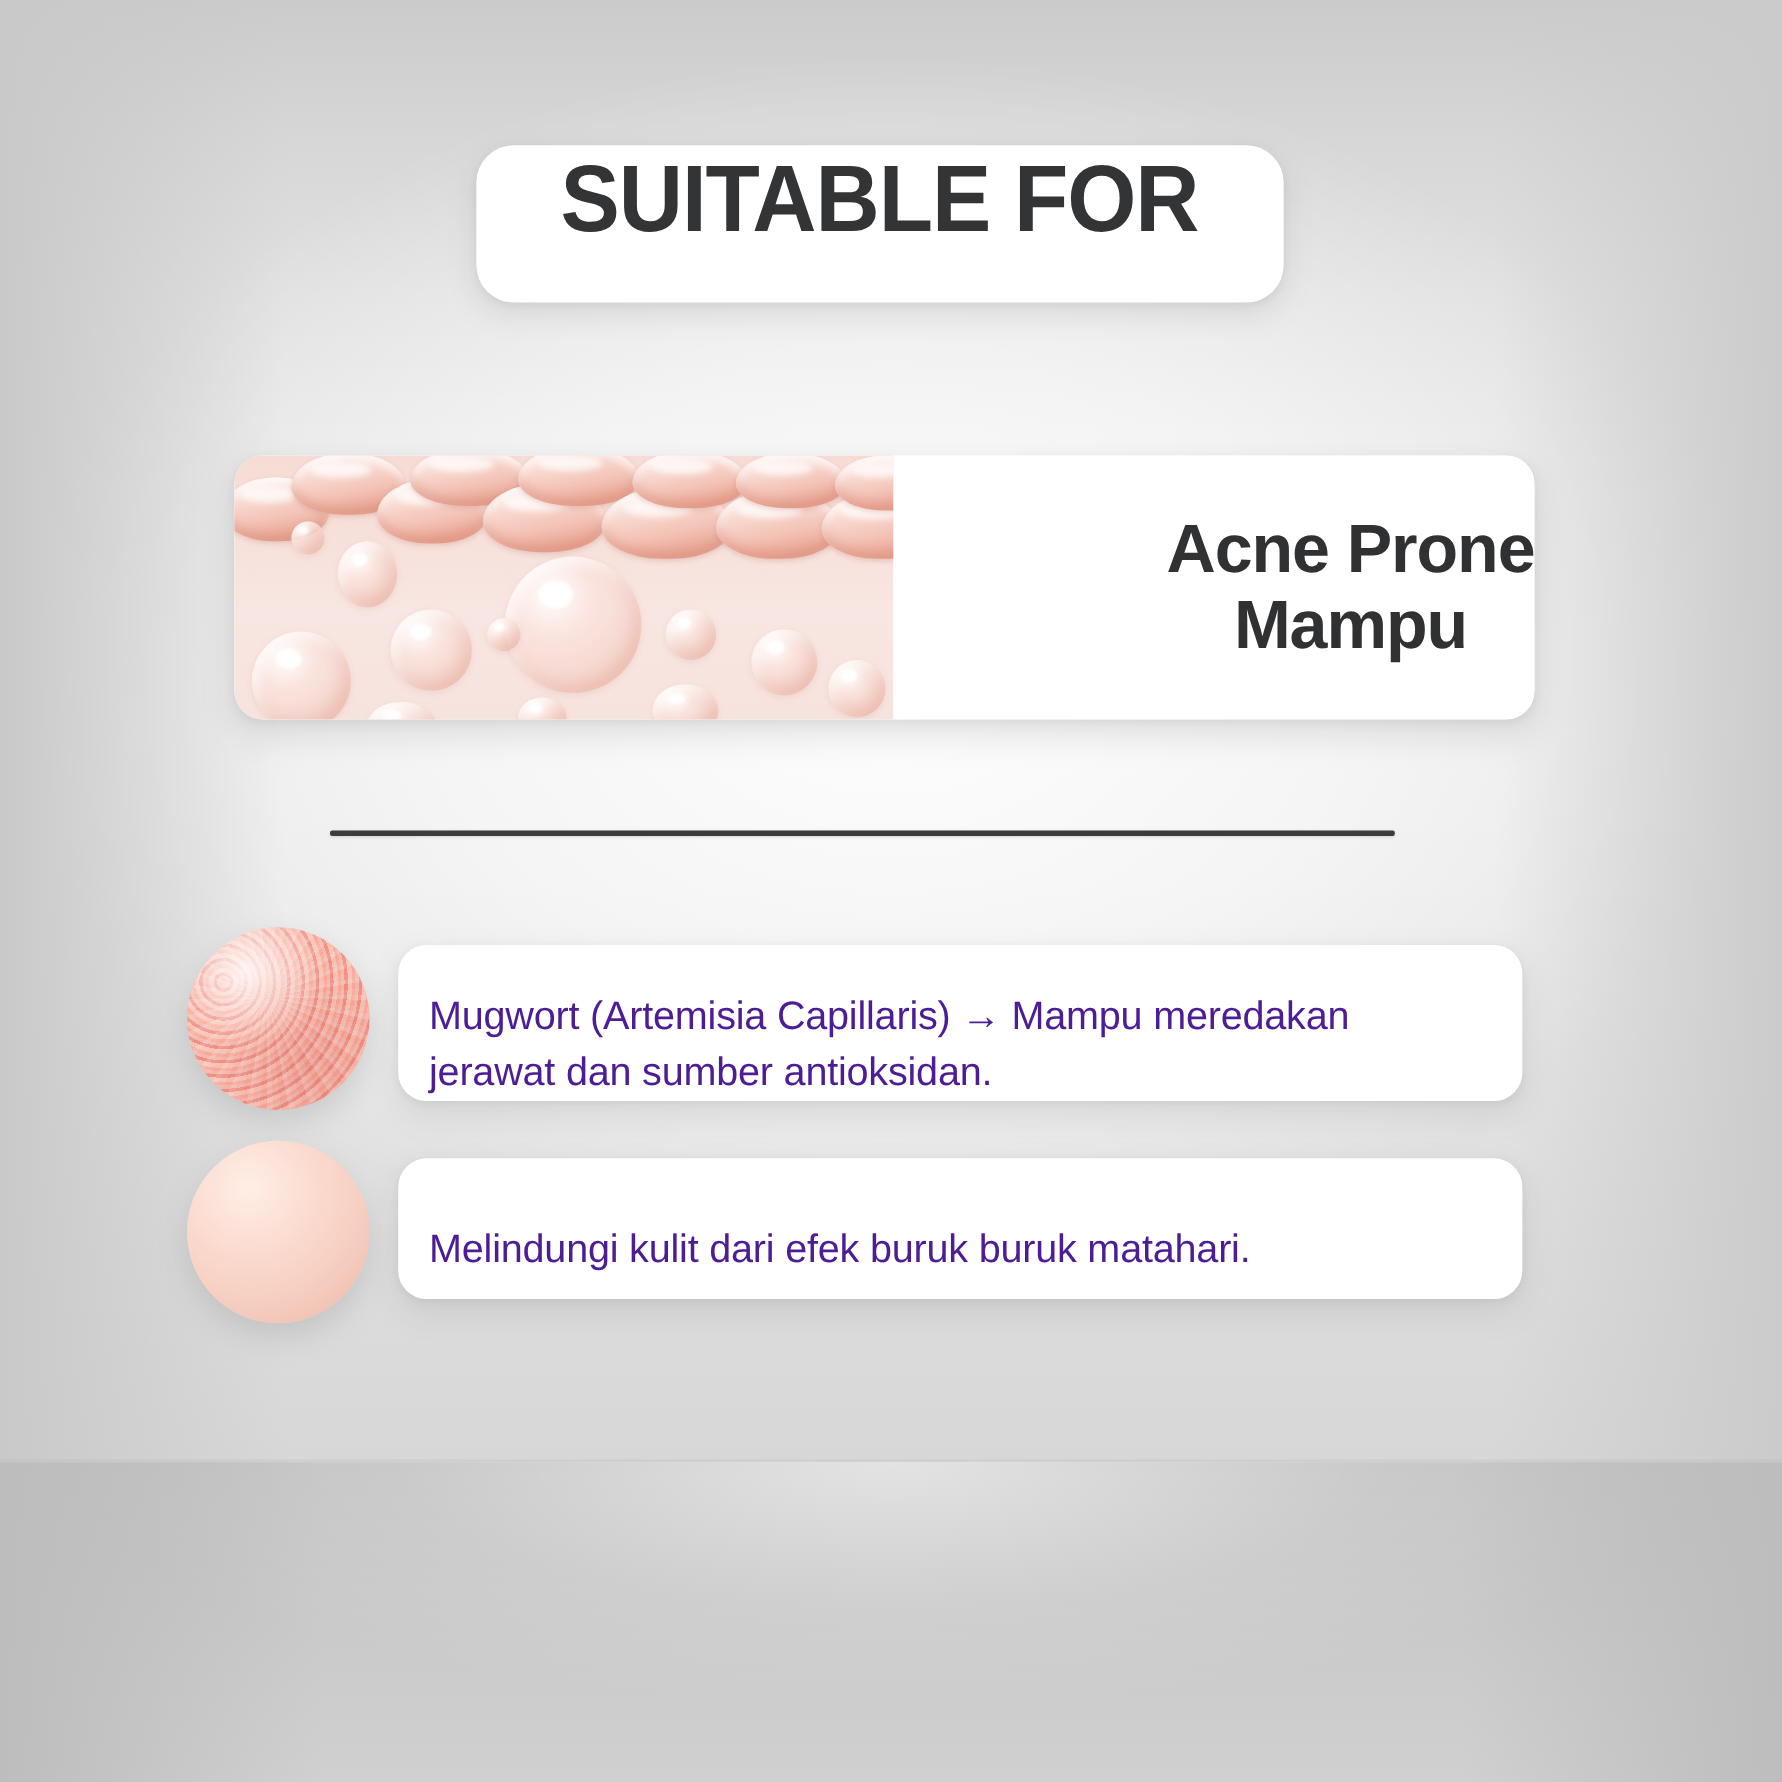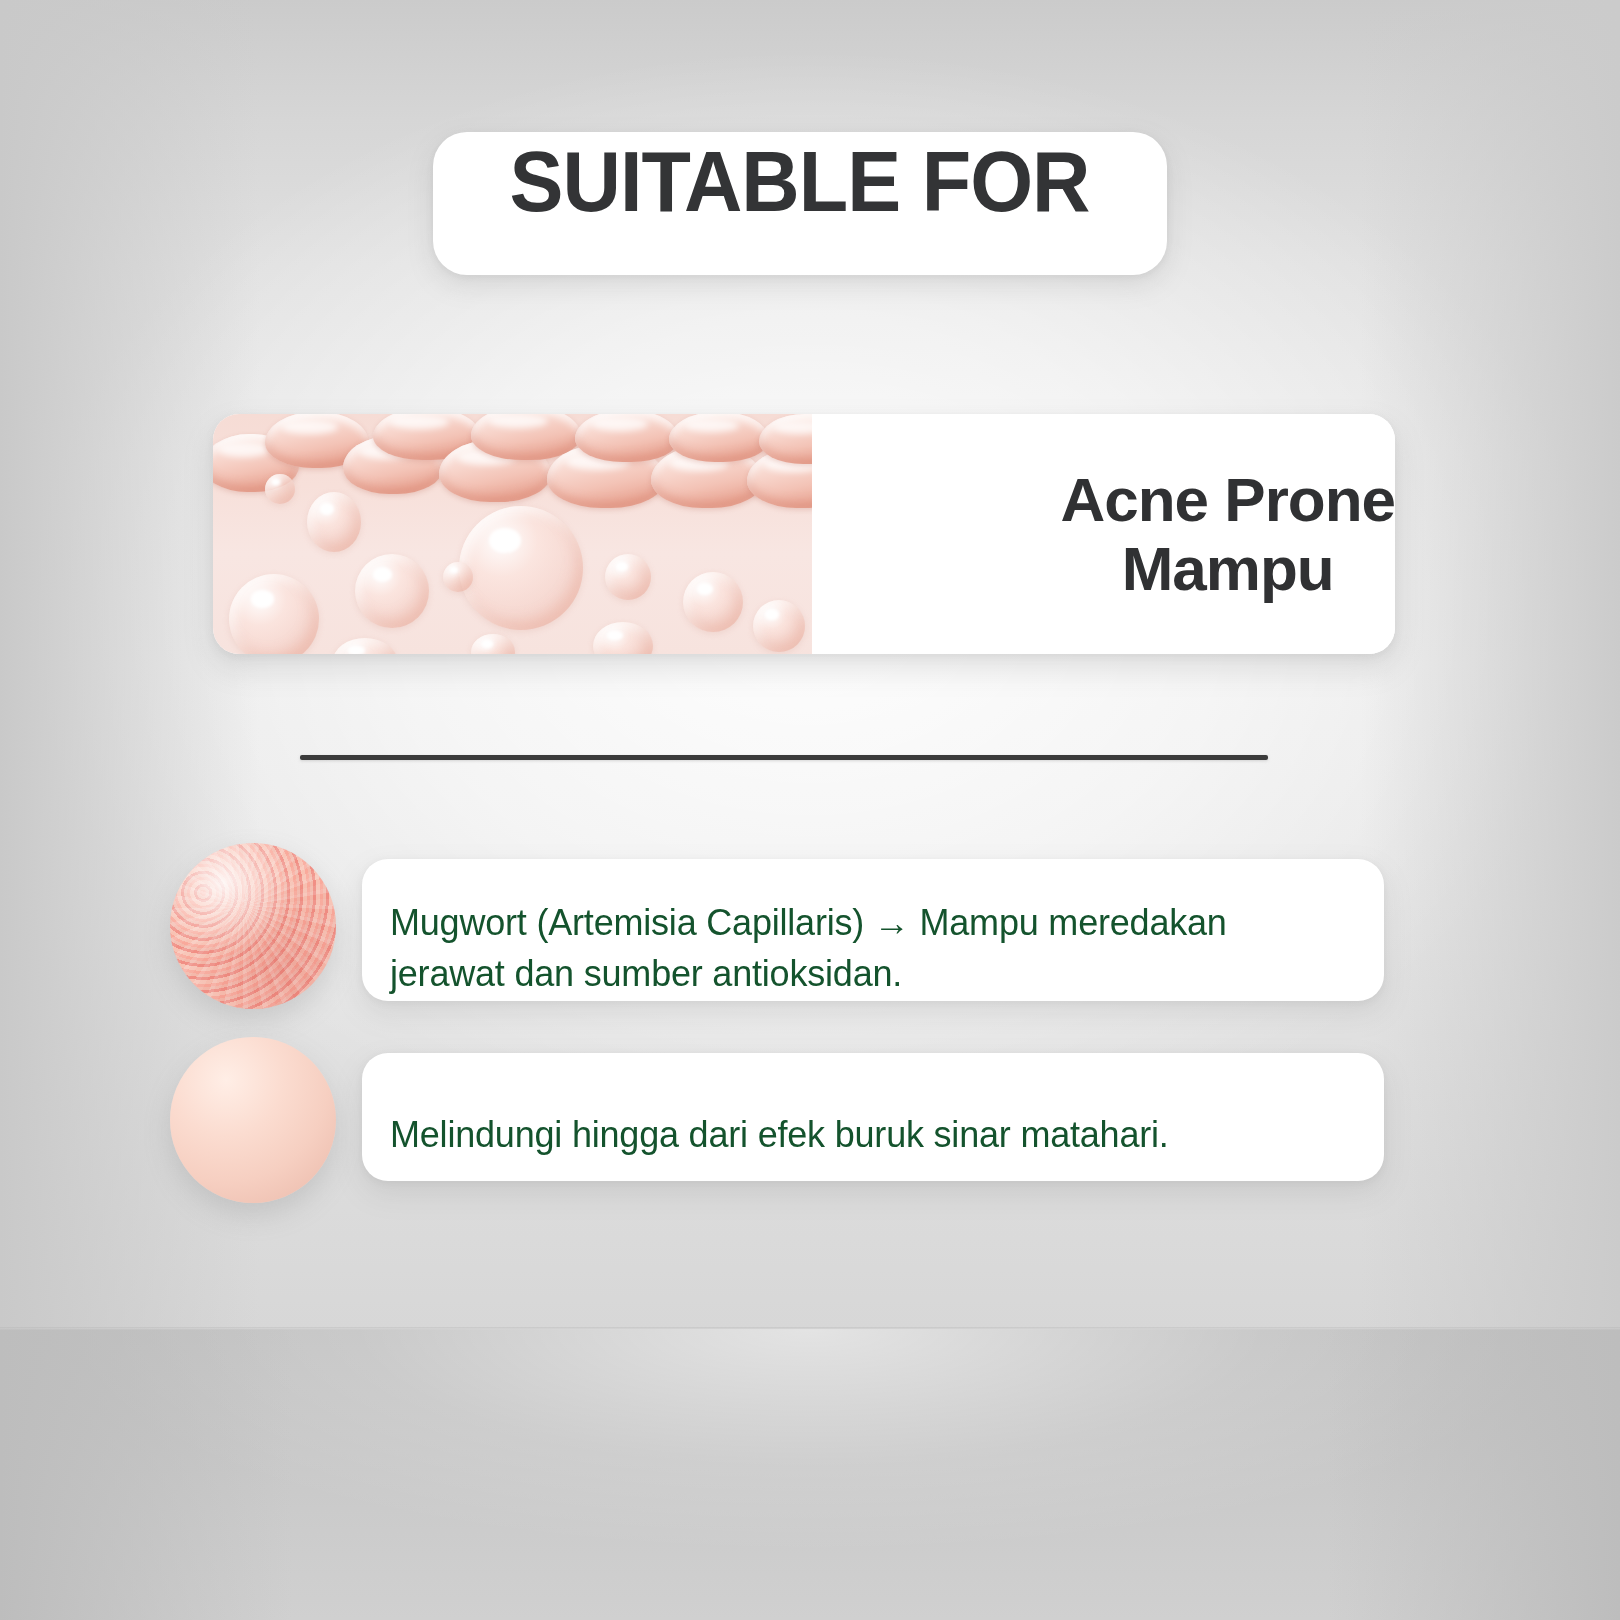--- a/index.html
+++ b/index.html
@@ -131,21 +131,21 @@
     content:"";position:absolute;inset:0;border-radius:50%;
     background:repeating-radial-gradient(circle at 40% 32%, rgba(255,255,255,.26) 0 1px, rgba(180,120,90,.16) 1px 2.4px);
     opacity:.7;
   }
   .txt-card{
     position:absolute;left:362px;width:1022px;background:#fff;border-radius:26px;
     box-shadow:0 12px 28px rgba(130,130,130,.18), 0 2px 7px rgba(130,130,130,.10);
     display:flex;align-items:center;
   }
   .txt{
-    padding:0 34px 0 28px;font-size:36px;line-height:1.42;color:#14532d;
+    padding:0 34px 0 28px;font-size:36px;line-height:1.42;color:#4c1d95;
     font-weight:400;letter-spacing:-.2px;margin-top:36px;
   }
 </style>
 </head>
 <body>
 
 <div id="stage">
 
   <div class="bg-wall"></div>
   <div class="bg-floor"></div>
@@ -197,18 +197,18 @@
   <div class="row" style="top:835px;height:180px;">
     <div class="ball ball-1" style="top:8px;"></div>
     <div class="txt-card" style="top:24px;height:142px;">
       <div class="txt">Mugwort (Artemisia Capillaris) → Mampu meredakan jerawat dan sumber antioksidan.</div>
     </div>
   </div>
 
   <div class="row" style="top:1031px;height:180px;">
     <div class="ball ball-2" style="top:6px;"></div>
     <div class="txt-card" style="top:22px;height:128px;">
-      <div class="txt">Melindungi hingga dari efek buruk sinar matahari.</div>
+      <div class="txt">Melindungi kulit dari efek buruk buruk matahari.</div>
     </div>
   </div>
 
 
 </div>
 
 </body></html>

